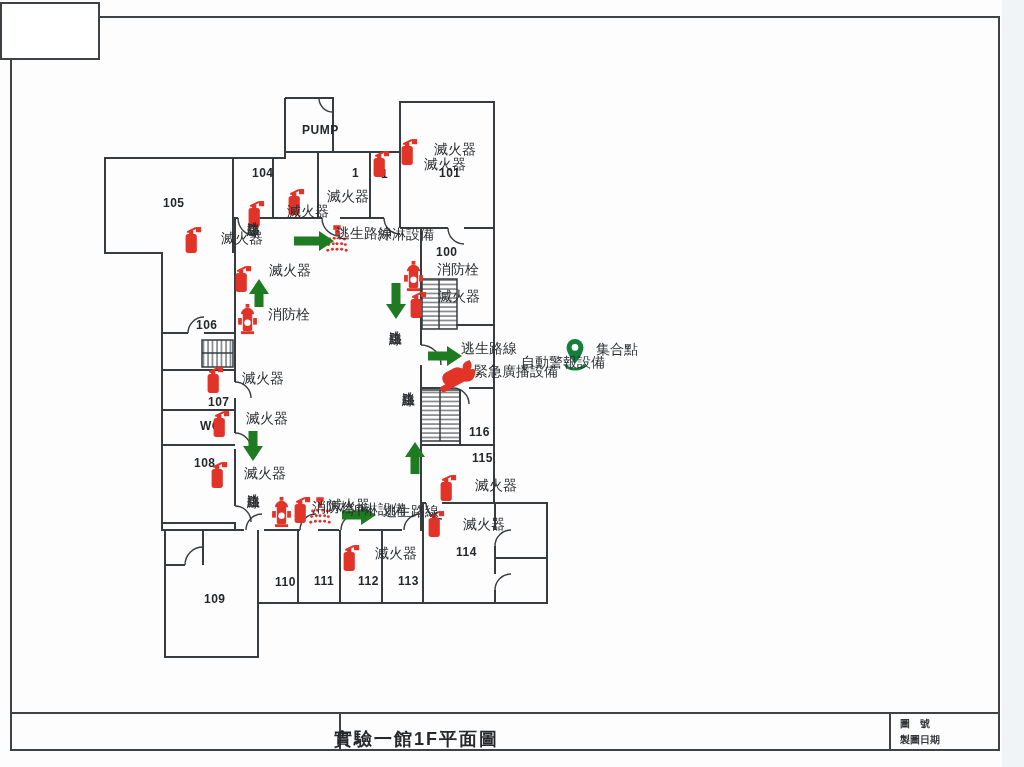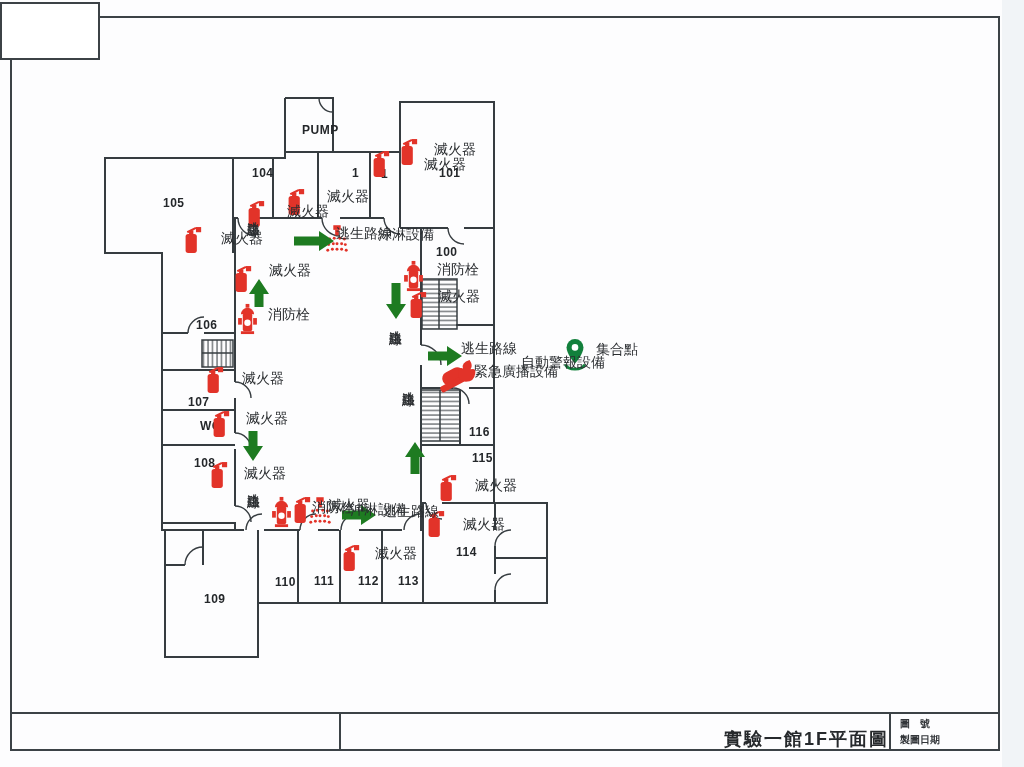--- a/index.html
+++ b/index.html
@@ -7,21 +7,21 @@
         font-family:"Liberation Sans","DejaVu Sans",sans-serif;color:var(--text,#26292c);}
   #scan-edge{position:absolute;right:0;top:0;width:22px;height:767px;background:#f1f4f7;}
   #plan-svg{position:absolute;left:0;top:0;z-index:1;}
   #rooms-layer,#labels-layer,#vlabels-layer{position:absolute;left:0;top:0;width:100%;height:100%;}
   #rooms-layer{z-index:2;}
   #overlay-svg{position:absolute;left:0;top:0;z-index:3;}
   #labels-layer,#vlabels-layer{z-index:4;pointer-events:none;}
   .room-label{position:absolute;font-size:12px;font-weight:bold;letter-spacing:.5px;white-space:nowrap;color:#24272a;padding-left:8px;}
   .eq-label{position:absolute;font-size:14px;white-space:nowrap;color:#2a2d30;}
   .v-label{position:absolute;font-size:13px;color:#2a2d30;writing-mode:vertical-rl;text-orientation:upright;letter-spacing:1px;line-height:1;}
-  .titlebox{position:absolute;left:341px;top:714px;width:548px;height:49px;display:flex;align-items:center;justify-content:flex-end;z-index:5;}
+  .titlebox{position:absolute;left:334px;top:714px;width:548px;height:49px;display:flex;align-items:center;justify-content:flex-start;z-index:5;}
   .titlebox span{font-size:18px;font-weight:bold;letter-spacing:2px;}
   .stampbox{position:absolute;left:900px;top:716px;width:100px;height:34px;z-index:5;
             font-size:10px;font-weight:bold;line-height:16px;color:#33363a;}
   .stampbox div{white-space:pre;}
 </style>
 </head>
 <body>
 
 <div id="page" style="--red: #e23329; --green: #1e7b21; --pin: #12803c; --text: #26292c;">
 
@@ -188,21 +188,21 @@
 
   <div id="rooms-layer">
       <div class="room-label" style="left: 155px; top: 196px;">105</div>
       <div class="room-label" style="left: 244px; top: 166px;">104</div>
       <div class="room-label" style="left: 294px; top: 123px;">PUMP</div>
       <div class="room-label" style="left: 344px; top: 166px;">1</div>
       <div class="room-label" style="left: 373px; top: 167px;">1</div>
       <div class="room-label" style="left: 431px; top: 166px;">101</div>
       <div class="room-label" style="left: 428px; top: 245px;">100</div>
       <div class="room-label" style="left: 188px; top: 318px;">106</div>
-      <div class="room-label" style="left: 180px; top: 395px;">107</div>
+      <div class="room-label" style="left: 200px; top: 395px;">107</div>
       <div class="room-label" style="left: 192px; top: 419px;">WC</div>
       <div class="room-label" style="left: 186px; top: 456px;">108</div>
       <div class="room-label" style="left: 196px; top: 592px;">109</div>
       <div class="room-label" style="left: 267px; top: 575px;">110</div>
       <div class="room-label" style="left: 306px; top: 574px;">111</div>
       <div class="room-label" style="left: 350px; top: 574px;">112</div>
       <div class="room-label" style="left: 390px; top: 574px;">113</div>
       <div class="room-label" style="left: 448px; top: 545px;">114</div>
       <div class="room-label" style="left: 464px; top: 451px;">115</div>
       <div class="room-label" style="left: 461px; top: 425px;">116</div>

